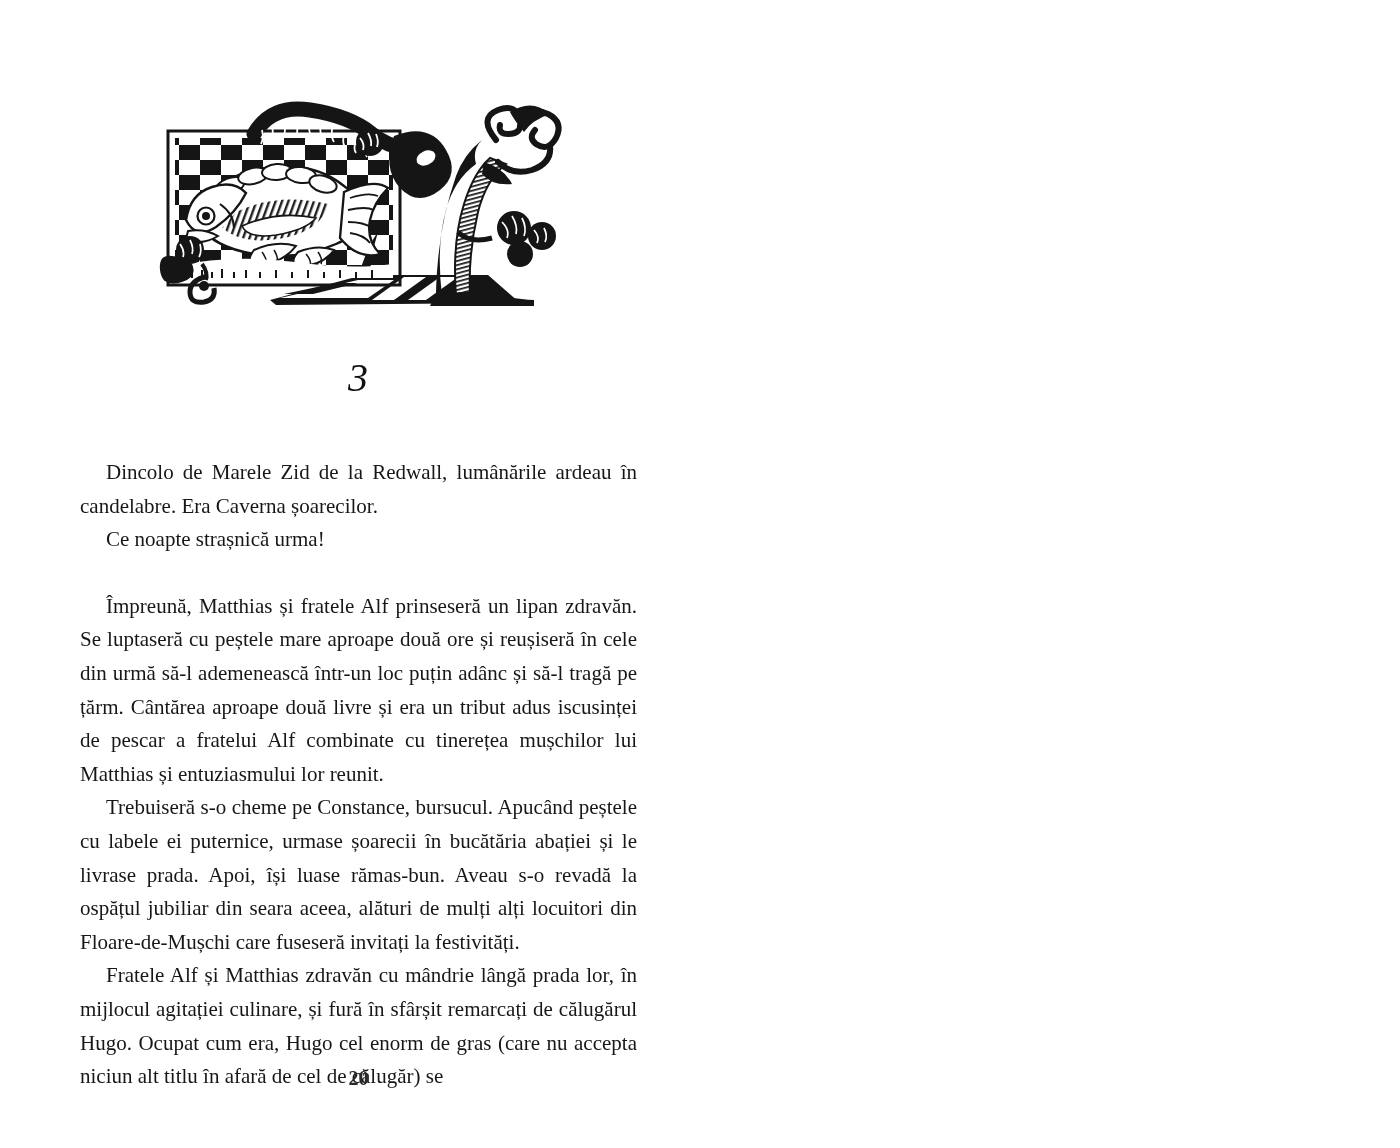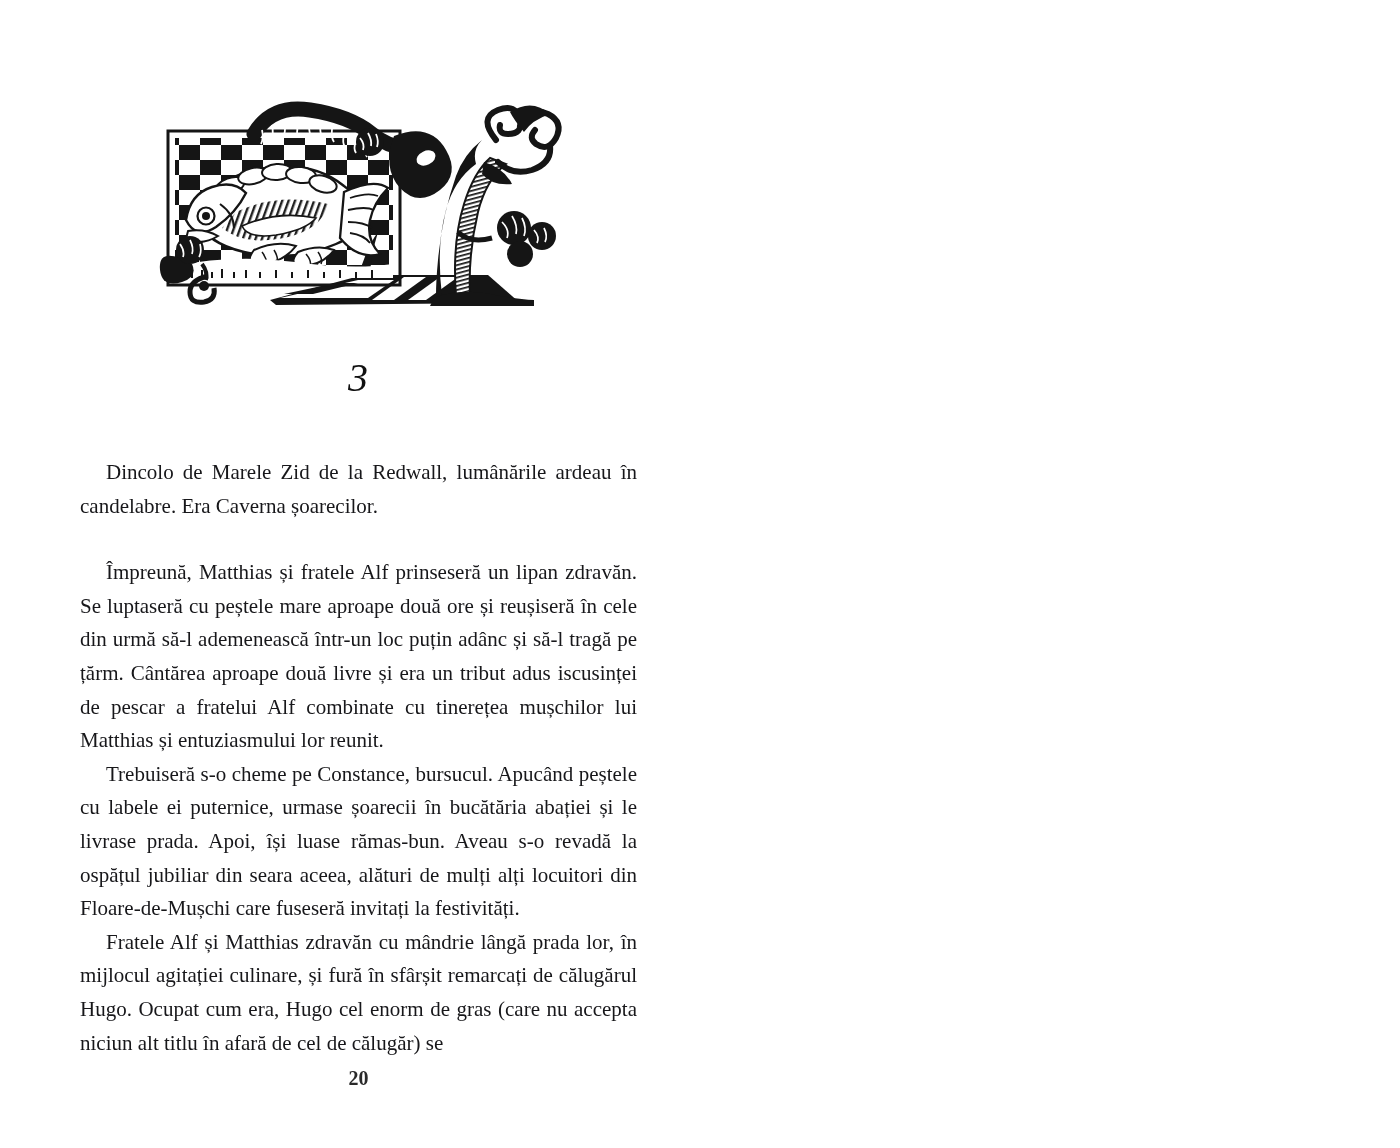--- a/index.html
+++ b/index.html
@@ -256,20 +256,21 @@
           <circle cx="46" cy="186" r="5" fill="#151515"></circle>
           <path d="M44 164 q6 8 4 16" fill="none" stroke="#151515" stroke-width="4"></path>
         </g>
       </svg>
     </div>
 
     <div class="chapter-number">3</div>
 
     <div class="textblock left">
       <p>Dincolo de Marele Zid de la Redwall, lumânările ardeau în candelabre. Era Caverna șoarecilor.</p>
+      <p>Ce noapte strașnică urma!</p>
       <p class="gap-before">Împreună, Matthias și fratele Alf prinseseră un lipan zdravăn. Se luptaseră cu peștele mare aproape două ore și reușiseră în cele din urmă să-l ademenească într-un loc puțin adânc și să-l tragă pe țărm. Cântărea aproape două livre și era un tribut adus iscusinței de pescar a fratelui Alf combinate cu tinerețea mușchilor lui Matthias și entuziasmului lor reunit.</p>
       <p>Trebuiseră s-o cheme pe Constance, bursucul. Apucând peștele cu labele ei puternice, urmase șoarecii în bucătăria abației și le livrase prada. Apoi, își luase rămas-bun. Aveau s-o revadă la ospățul jubiliar din seara aceea, alături de mulți alți locuitori din Floare-de-Mușchi care fuseseră invitați la festivități.</p>
       <p>Fratele Alf și Matthias zdravăn cu mândrie lângă prada lor, în mijlocul agitației culinare, și fură în sfârșit remarcați de călugărul Hugo. Ocupat cum era, Hugo cel enorm de gras (care nu accepta niciun alt titlu în afară de cel de călugăr) se</p>
     </div>
 
     <div class="folio left">20</div>
   </div>
 
   <div class="page page-right">
 

